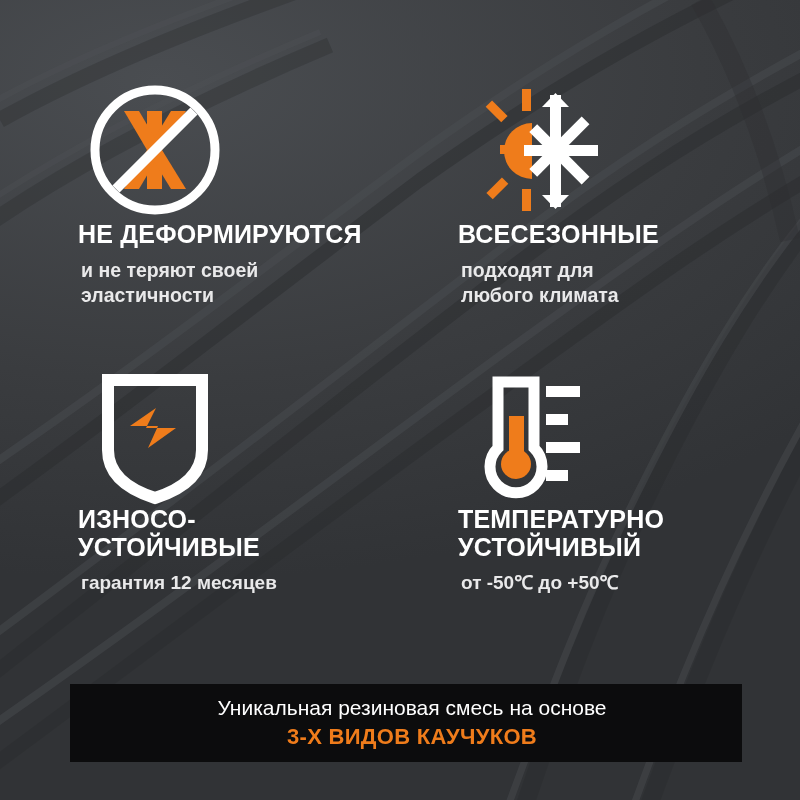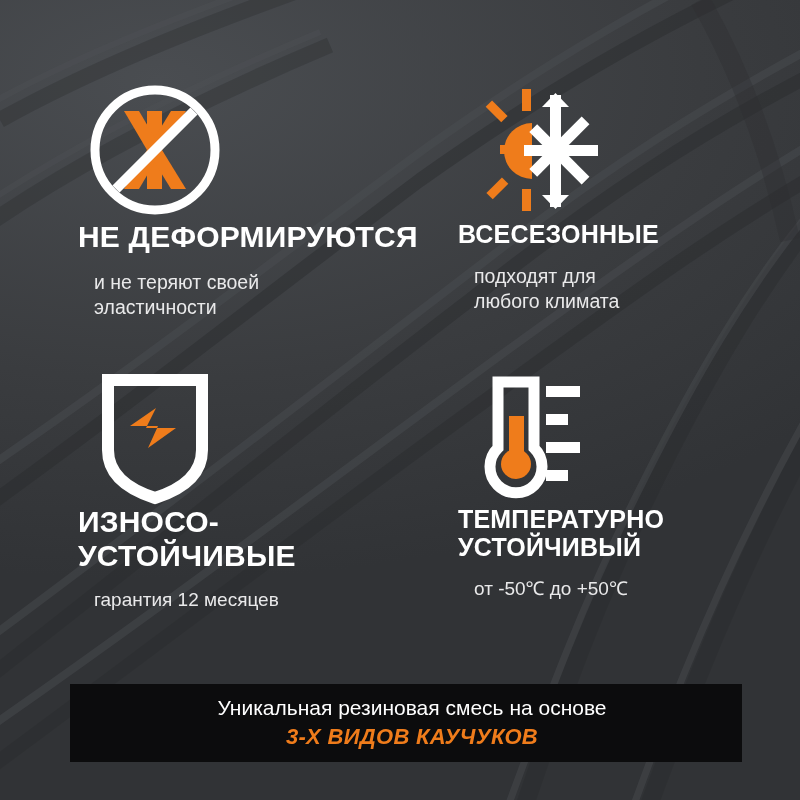--- a/index.html
+++ b/index.html
@@ -61,34 +61,34 @@
     justify-content: flex-start;
   }
   .cell.c0 .icon-wrap { padding-left: 6px; }
   .cell.c1 .icon-wrap { padding-left: 6px; }
   .cell.c2 .icon-wrap { padding-left: 6px; }
   .cell.c3 .icon-wrap { padding-left: 4px; }
 
   .title {
     color: #ffffff;
     font-weight: bold;
-    font-size: 30px;
+    font-size: 25px;
     line-height: 1.12;
     letter-spacing: 0.2px;
     white-space: pre-line;
     margin: 0 0 10px 0;
   }
   .cell.c1 .title, .cell.c3 .title { font-size: 25px; }
   .subtitle {
     color: #e9e9ea;
     font-size: 19.5px;
     line-height: 1.28;
     white-space: pre-line;
-    margin: 16px;
-    font-weight: 400;
+    margin: 3px;
+    font-weight: 700;
   }
   .cell.c2 .subtitle, .cell.c3 .subtitle { font-size: 19px; }
 
   
   .watermark {
     position: absolute;
     left: 0;
     right: 0;
     top: 676px;
     text-align: center;
@@ -117,21 +117,20 @@
   .banner-line1 {
     color: #ffffff;
     font-size: 21px;
     font-weight: 500;
   }
   .banner-line2 {
     color: #ef7c1b;
     font-size: 22px;
     font-weight: bold;
     letter-spacing: 0.3px;
-    font-style: italic;
   }
 </style>
 </head>
 <body>
 
 <div class="canvas">
 
   <div class="bg"></div>
 
   <div class="tread">

